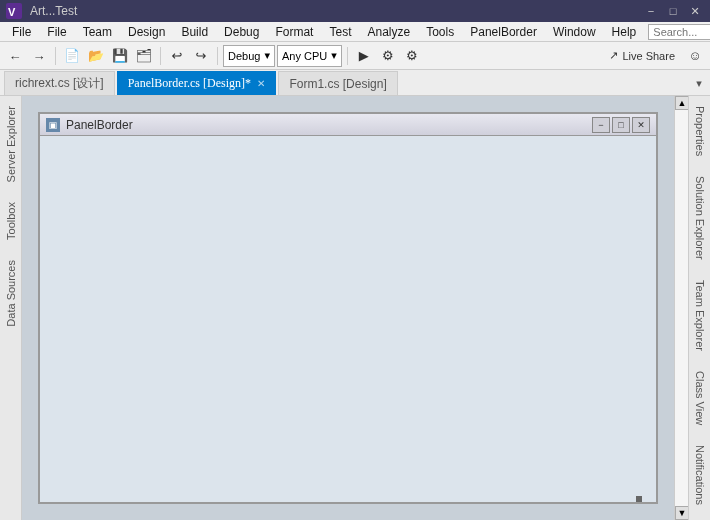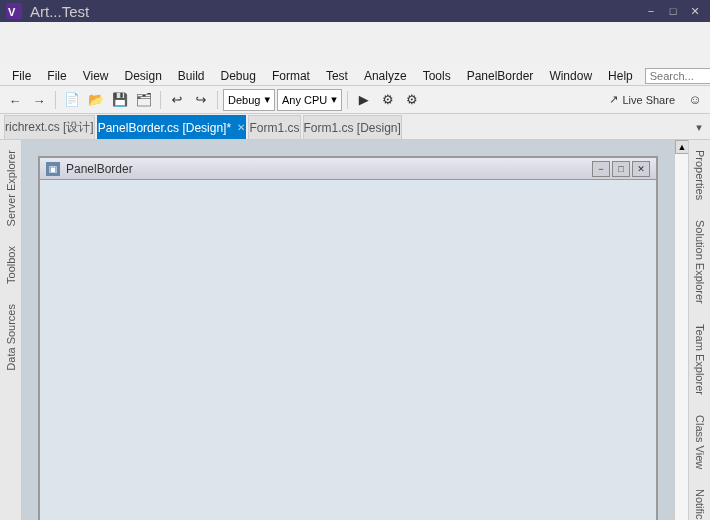--- a/index.html
+++ b/index.html
@@ -25,21 +25,21 @@
     #title-bar-left {
       display: flex;
       align-items: center;
       gap: 8px;
     }
     #vs-logo {
       width: 16px;
       height: 16px;
     }
     #title-text {
-      font-size: 15px;
+      font-size: 12px;
       color: #ccc;
     }
     #title-bar-controls {
       display: flex;
       gap: 4px;
     }
     .title-btn {
       width: 18px;
       height: 16px;
       background: transparent;
@@ -53,21 +53,20 @@
     }
 
     
     #menu-bar {
       height: 20px;
       background: #f1f1f1;
       display: flex;
       align-items: center;
       padding: 0 4px;
       border-bottom: 1px solid #ccc;
-      margin-top: 44px;
     }
     .menu-item {
       padding: 2px 8px;
       font-size: 12px;
       color: #1a1a1a;
       cursor: pointer;
       white-space: nowrap;
     }
 
     
@@ -144,36 +143,37 @@
     #tab-bar {
       height: 26px;
       background: #ededed;
       display: flex;
       align-items: flex-end;
       border-bottom: 1px solid #ccc;
       padding-left: 4px;
     }
     .tab {
       height: 24px;
-      padding: 0 0;
+      padding: 0 10px;
       display: flex;
       align-items: center;
       gap: 6px;
       font-size: 12px;
       cursor: pointer;
       border: 1px solid #ccc;
       border-bottom: none;
       background: #e0e0e0;
       color: #555;
       margin-right: 2px;
     }
     .tab.active {
       background: #007acc;
       color: white;
       border-color: #007acc;
+      font-family: Liberation Serif, serif;
     }
     .tab .close-tab {
       font-size: 10px;
       color: inherit;
       opacity: 0.7;
       cursor: pointer;
     }
     #tab-overflow {
       margin-left: auto;
       width: 22px;
@@ -358,21 +358,21 @@
     <button class="title-btn">−</button>
     <button class="title-btn">□</button>
     <button class="title-btn">✕</button>
   </div>
 </div>
 
 <div id="menu-bar">
 
   <div class="menu-item">File</div>
     <div class="menu-item">File</div>
-    <div class="menu-item">View</div>
+    <div class="menu-item">Team</div>
     <div class="menu-item">Design</div>
     <div class="menu-item">Build</div>
     <div class="menu-item">Debug</div>
     <div class="menu-item">Format</div>
     <div class="menu-item">Test</div>
     <div class="menu-item">Analyze</div>
     <div class="menu-item">Tools</div>
     <div class="menu-item">PanelBorder</div>
     <div class="menu-item">Window</div>
     <div class="menu-item">Help</div>
@@ -416,23 +416,20 @@
 <div id="tab-bar">
 
   <div class="tab">
       <span>richrext.cs [设计]</span>
     </div>
     <div class="tab active">
       <span>PanelBorder.cs [Design]*</span>
       <span class="close-tab">✕</span>
     </div>
     <div class="tab">
-      <span>Form1.cs</span>
-    </div>
-    <div class="tab">
       <span>Form1.cs [Design]</span>
     </div>
     <div id="tab-overflow">▾</div>
 </div>
 
 <div id="main-area">
 
   <div id="left-sidebar">
 
   <div class="sidebar-label">Server Explorer</div>

